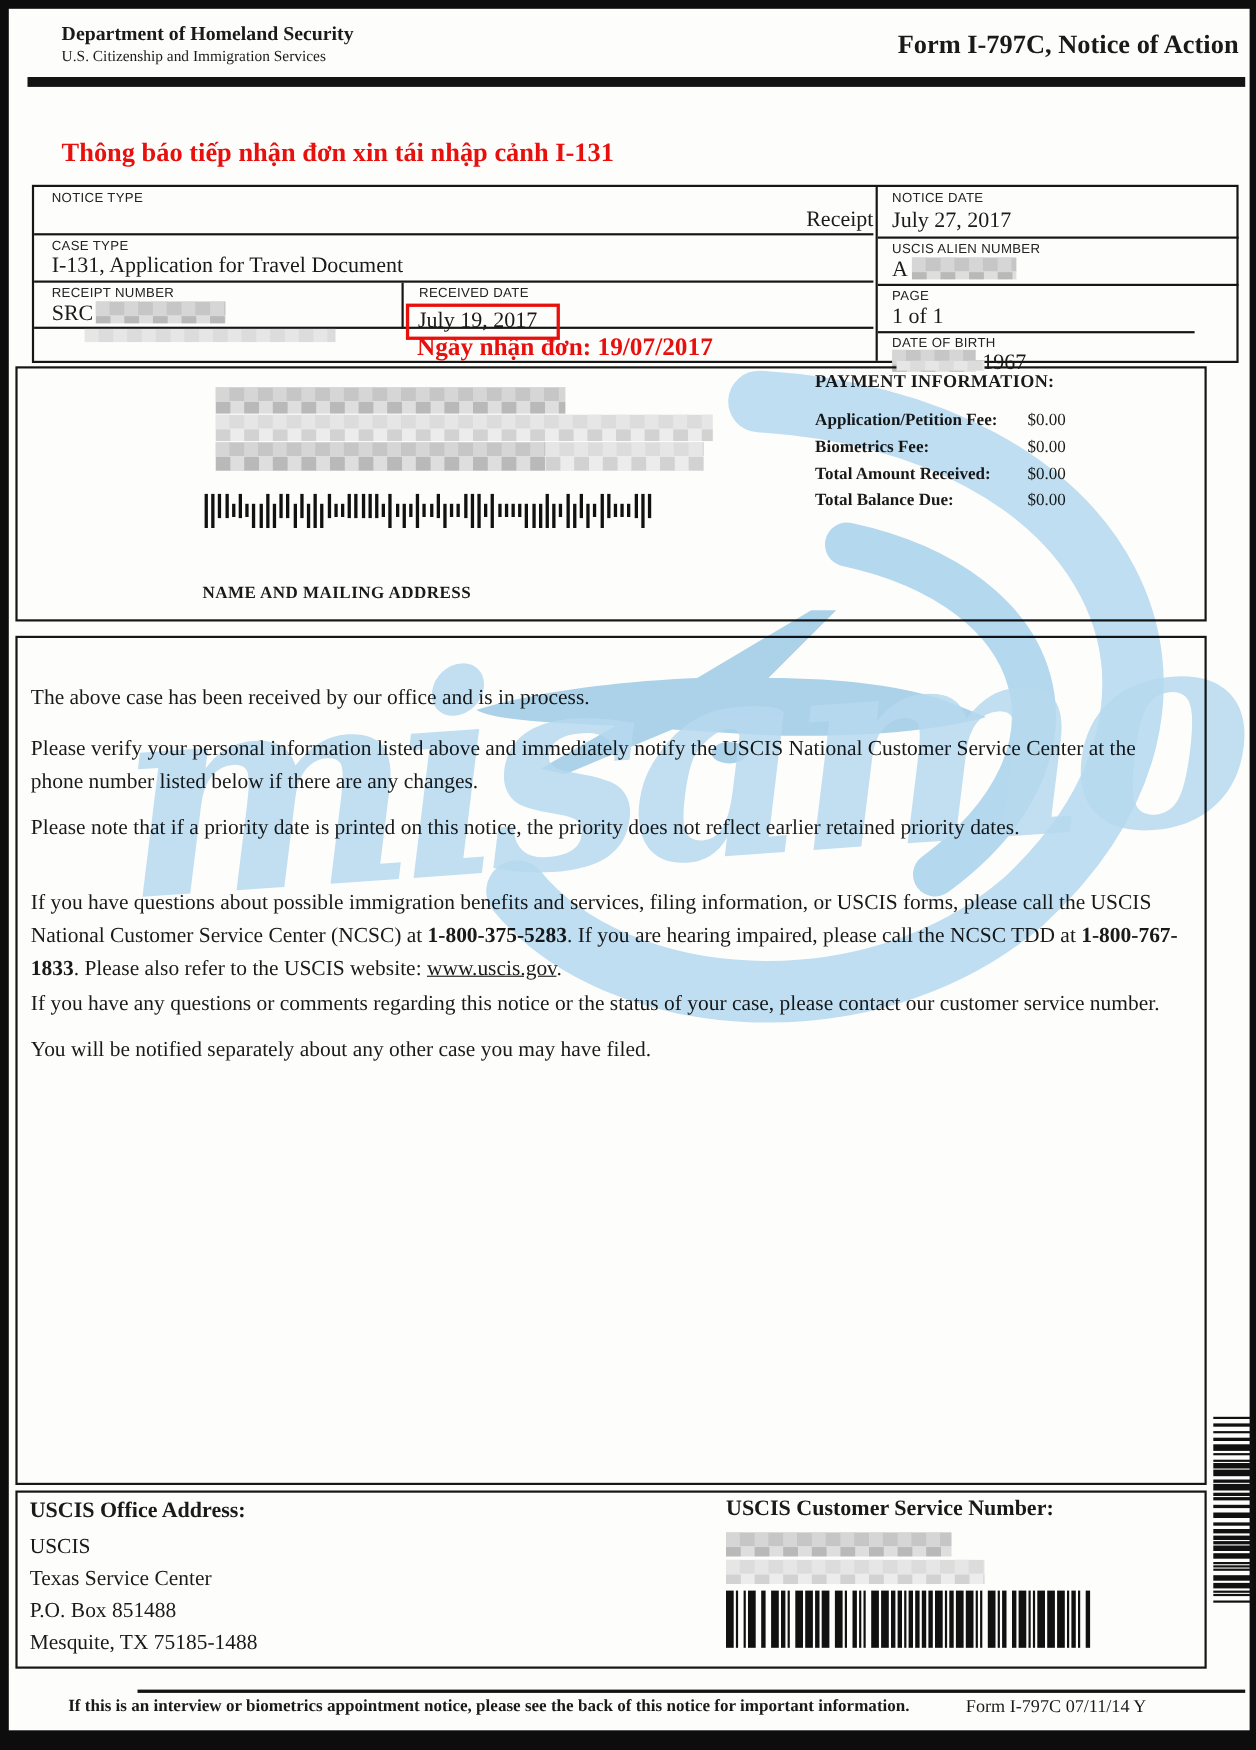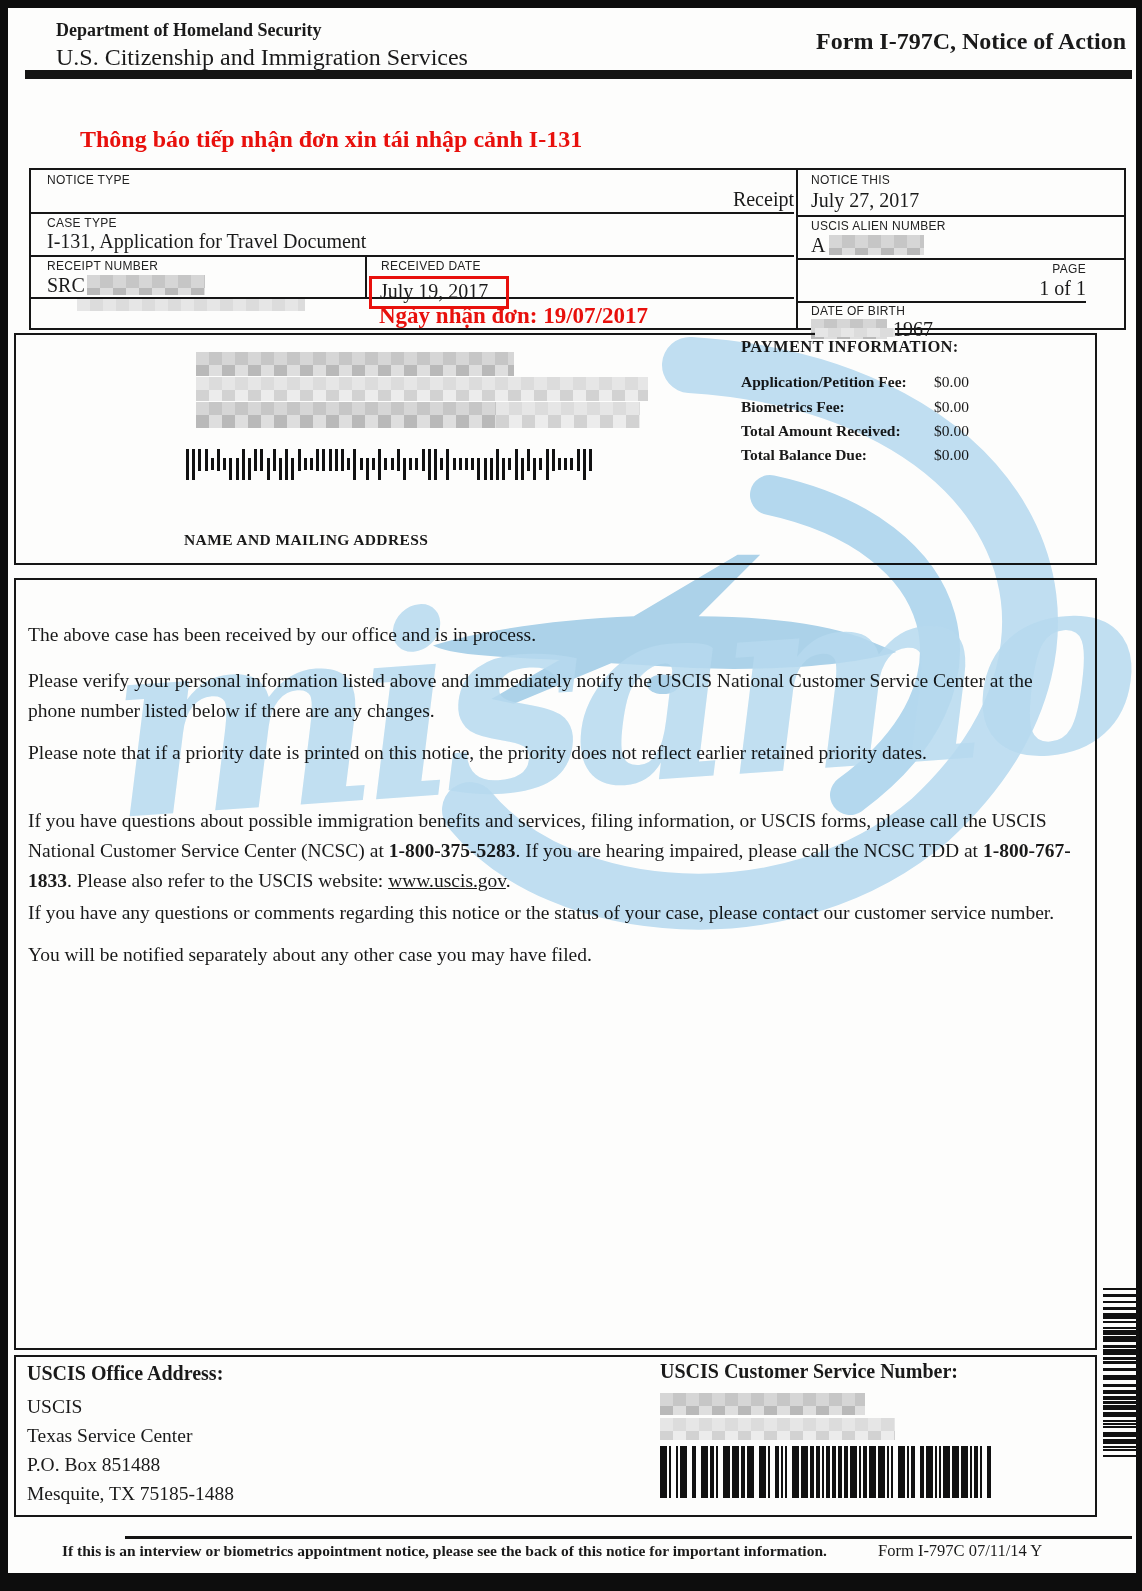--- a/index.html
+++ b/index.html
@@ -49,25 +49,25 @@
 </style>
 </head>
 <body>
 
 <div class="page">
   <div class="paper"></div>
 
   <div class="content">
 
     <div class="abs serif b" style="left:56px;top:20px;font-size:18px;">Department of Homeland Security</div>
-    <div class="abs serif" style="left:56px;top:44px;font-size:24px;">U.S. Citizenship and Immigration Services</div>
+    <div class="abs serif" style="left:56px;top:44px;font-size:14px;">U.S. Citizenship and Immigration Services</div>
     <div class="abs serif b" style="left:700px;top:28px;width:426px;text-align:right;font-size:24px;">Form I-797C, Notice of Action</div>
     <div class="hr" style="left:25px;top:70px;width:1107px;height:9px;"></div>
 
-    <div class="abs serif b red" style="left:56px;top:126px;font-size:24px;margin-left:24px;">Thông báo tiếp nhận đơn xin tái nhập cảnh I-131</div>
+    <div class="abs serif b red" style="left:56px;top:126px;font-size:24px;">Thông báo tiếp nhận đơn xin tái nhập cảnh I-131</div>
 
     <div class="box" style="left:29px;top:168px;width:1093px;height:158px;">
 
       <div class="abs" style="left:0;top:0;width:763px;height:42px;border-bottom:2px solid #161616;">
         <div class="cell-label" style="padding:3px 0 0 16px;">NOTICE TYPE</div>
         <div class="cell-value" style="padding:1px 0 0 16px;text-align:right;">Receipt</div>
       </div>
       <div class="abs" style="left:0;top:44px;width:763px;height:41px;border-bottom:2px solid #161616;">
         <div class="cell-label" style="padding:2px 0 0 16px;">CASE TYPE</div>
         <div class="cell-value" style="padding:0 0 0 16px;">I-131, Application for Travel Document</div>
@@ -82,30 +82,30 @@
       <div class="abs" style="left:336px;top:87px;width:427px;height:40px;border-bottom:2px solid #161616;">
         <div class="cell-label" style="padding:2px 0 0 14px;">RECEIVED DATE</div>
         <div class="abs" style="left:2px;top:19px;width:134px;height:27px;border:3px solid #e8100c;background:transparent;">
           <span class="cell-value" style="display:block;padding:1px 4px 0 8px;">July 19, 2017</span>
         </div>
       </div>
       <div class="abs serif b red" style="left:348px;top:133px;font-size:23px;">Ngày nhận đơn: 19/07/2017</div>
 
       <div class="abs" style="left:765px;top:0;width:328px;height:158px;border-left:2px solid #161616;">
         <div class="abs" style="left:0;top:0;width:328px;height:45px;border-bottom:2px solid #161616;">
-          <div class="cell-label" style="padding:3px 0 0 13px;">NOTICE THIS</div>
+          <div class="cell-label" style="padding:3px 0 0 13px;">NOTICE DATE</div>
           <div class="cell-value" style="padding:2px 0 0 13px;">July 27, 2017</div>
         </div>
         <div class="abs" style="left:0;top:47px;width:328px;height:41px;border-bottom:2px solid #161616;">
           <div class="cell-label" style="padding:2px 0 0 13px;">USCIS ALIEN NUMBER</div>
           <div class="cell-value" style="padding:1px 0 0 13px;">
             <span>A</span><span class="mosaic inline" style="width:95px;height:20px;margin-left:4px;"></span>
           </div>
         </div>
-        <div class="abs" style="left:0;top:90px;width:288px;height:41px;border-bottom:2px solid #161616;text-align:right;">
+        <div class="abs" style="left:0;top:90px;width:288px;height:41px;border-bottom:2px solid #161616;">
           <div class="cell-label" style="padding:2px 0 0 13px;">PAGE</div>
           <div class="cell-value" style="padding:1px 0 0 13px;">1 of 1</div>
         </div>
         <div class="abs" style="left:0;top:133px;width:360px;height:25px;">
           <div class="cell-label" style="padding:1px 0 0 13px;">DATE OF BIRTH</div>
           <div class="cell-value" style="padding:0 0 0 13px;">
             <span class="mosaic inline" style="width:76px;height:20px;margin-right:6px;"></span><span>1967</span>
           </div>
         </div>
       </div>

